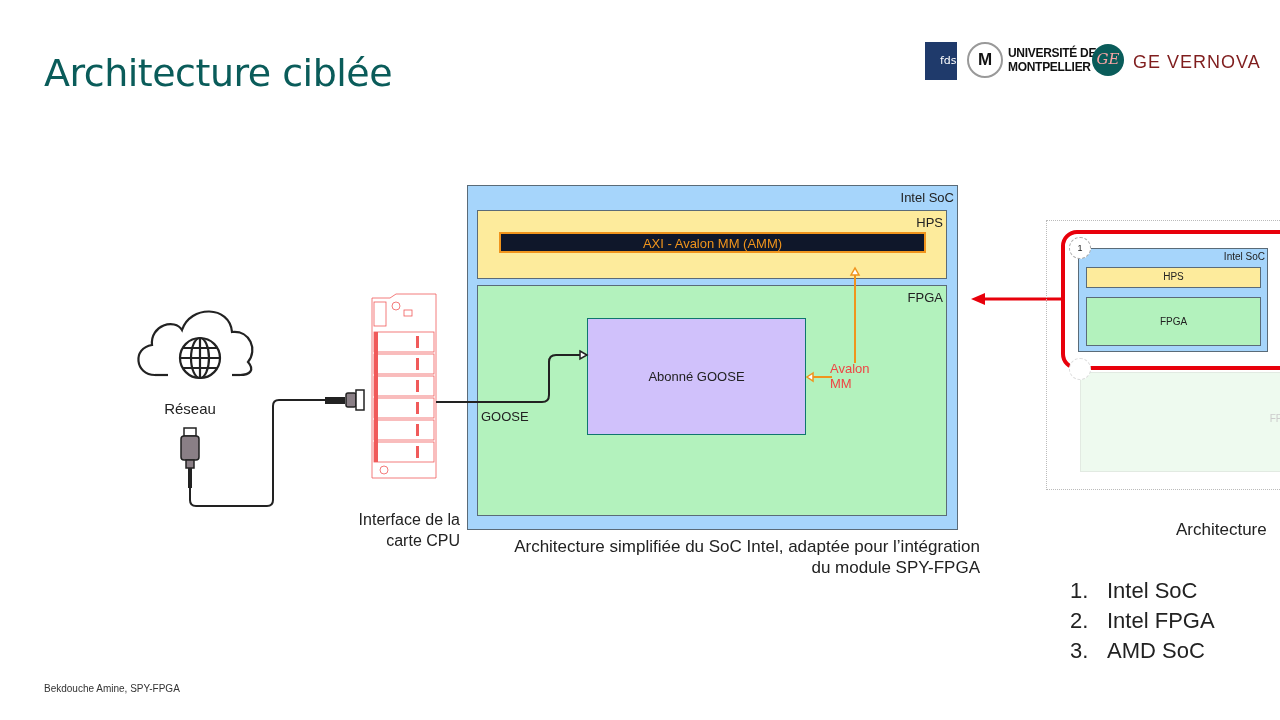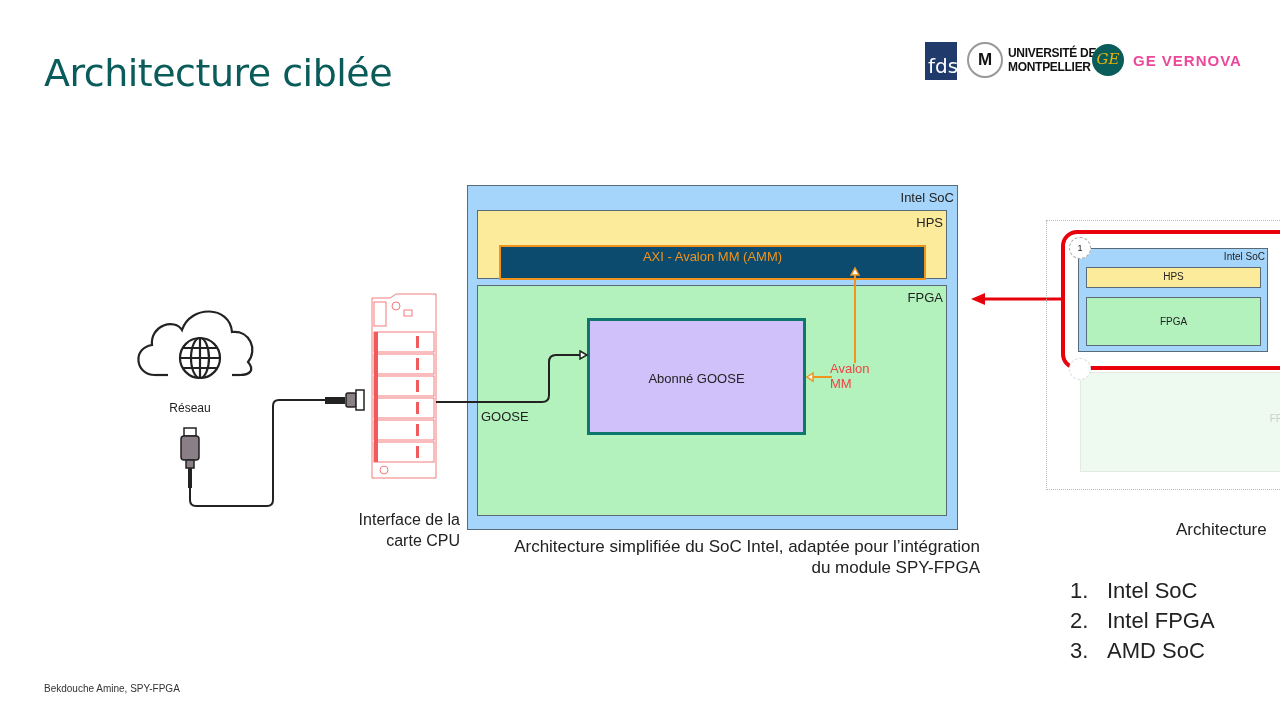--- a/index.html
+++ b/index.html
@@ -2,40 +2,40 @@
 <html><head>
 <meta charset="utf-8">
 <style>
   html, body { margin:0; padding:0; }
   body { width:1280px; height:720px; background:#ffffff; position:relative; overflow:hidden;
          font-family:"Liberation Sans", sans-serif; color:#222; }
   .abs { position:absolute; }
   #title { left:44px; top:38px; font-size:38px; color:#0a5c5a; font-family:"DejaVu Sans", sans-serif; letter-spacing:-0.5px;margin-top:13px; }
   
   #logo-fds { left:925px; top:42px; width:32px; height:38px; background:#1f3a6b; }
-  #logo-fds span { position:absolute; left:3px; top:12px; color:#fff; font-size:20px; font-family:"DejaVu Sans", sans-serif; }
+  #logo-fds span { position:absolute; left:15px; top:12px; color:#fff; font-size:11px; font-family:"DejaVu Sans", sans-serif; }
   #logo-um-seal { left:967px; top:42px; width:36px; height:36px; border-radius:50%; border:2px solid #999; box-sizing:border-box; }
   #logo-um-seal span { position:absolute; left:0; right:0; top:6px; text-align:center; font-weight:bold; font-size:17px; color:#111; }
   #logo-um-text { left:1008px; top:46px; font-size:12px; font-weight:bold; line-height:14px; color:#111; letter-spacing:-0.3px; }
   #logo-ge-circle { left:1092px; top:44px; width:32px; height:32px; border-radius:50%; background:#0a5c5a; }
-  #logo-ge-circle span { position:absolute; left:0; right:0; top:6px; text-align:center; color:#eab308; font-style:italic; font-family:"DejaVu Serif", serif; font-size:15px; }
-  #logo-ge-text { left:1133px; top:52px; font-size:15px; font-weight:bold; color:#ec4899; letter-spacing:1px; }
+  #logo-ge-circle span { position:absolute; left:0; right:0; top:6px; text-align:center; color:#fca5a5; font-style:italic; font-family:"DejaVu Serif", serif; font-size:15px; }
+  #logo-ge-text { left:1133px; top:52px; font-size:18px; font-weight:normal; color:#7f1d1d; letter-spacing:1px; }
 
   
   .box { box-sizing:border-box; position:absolute; }
   #soc { left:467px; top:185px; width:491px; height:345px; background:#a6d5fb; border:1.5px solid #5a6b78; }
   #hps { left:477px; top:210px; width:470px; height:69px; background:#fdeb9c; border:1.5px solid #5a6b78; }
-  #amm { left:499px; top:245px; width:427px; height:35px; background:#0c4a6e; border:2px solid #f0941c; }
+  #amm { left:499px; top:232px; width:427px; height:21px; background:#0f172a; border:2px solid #f0941c; }
   #fpga { left:477px; top:285px; width:470px; height:231px; background:#b3f2bd; border:1.5px solid #5a6b78; }
-  #goose-box { left:587px; top:318px; width:219px; height:117px; background:#d0c1fb; border:3px solid #0f766e; }
+  #goose-box { left:587px; top:318px; width:219px; height:117px; background:#d0c1fb; border:1px solid #0f766e; }
   .lbl { position:absolute; font-size:13px; color:#222; }
 
   
   .cap { position:absolute; font-size:17px; color:#222; text-align:right; line-height:21px; }
-  #reseau { left:145px; top:398px; width:90px; text-align:center; font-size:12px; }
+  #reseau { left:145px; top:398px; width:90px; text-align:center; font-size:15px; }
   #iface { left:345px; top:509px; width:115px; font-size:16px; }
   #main-cap { left:500px; top:536px; width:480px; }
 
   
   #rp-dotted { left:1046px; top:220px; width:260px; height:270px; border:1px dotted #bbb; box-sizing:border-box; }
   #rp-redframe { left:1061px; top:230px; width:240px; height:140px; border:4px solid #e8000b; border-radius:16px; box-sizing:border-box; background:#fff; }
   #rp-soc { left:1078px; top:248px; width:190px; height:104px; background:#a6d5fb; border:1px solid #5a6b78; }
   #rp-hps { left:1086px; top:267px; width:175px; height:21px; background:#fdeb9c; border:1px solid #5a6b78; }
   #rp-fpga { left:1086px; top:297px; width:175px; height:49px; background:#b3f2bd; border:1px solid #5a6b78; }
   #rp-fpga2 { left:1080px; top:372px; width:220px; height:100px; background:#eefaef; border:1px solid #e2eae2; }

